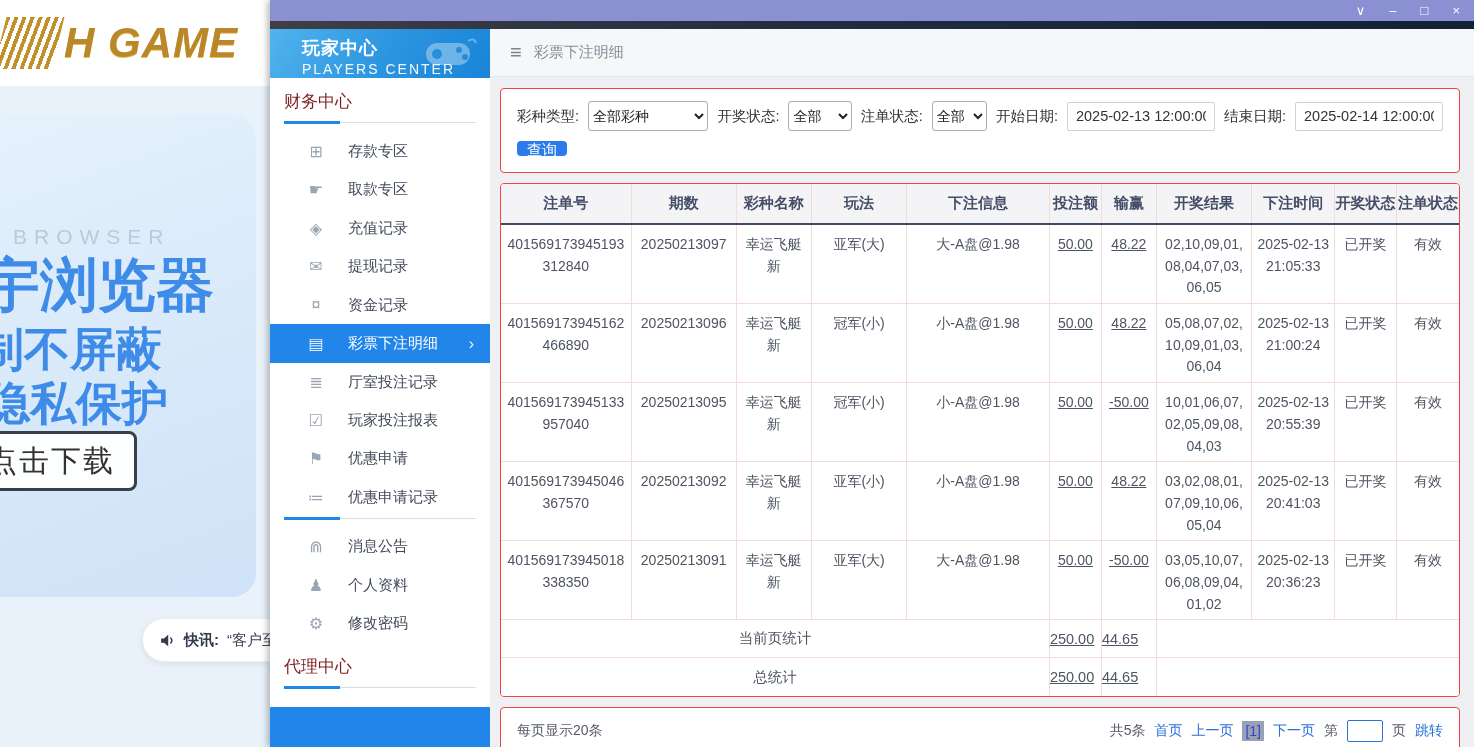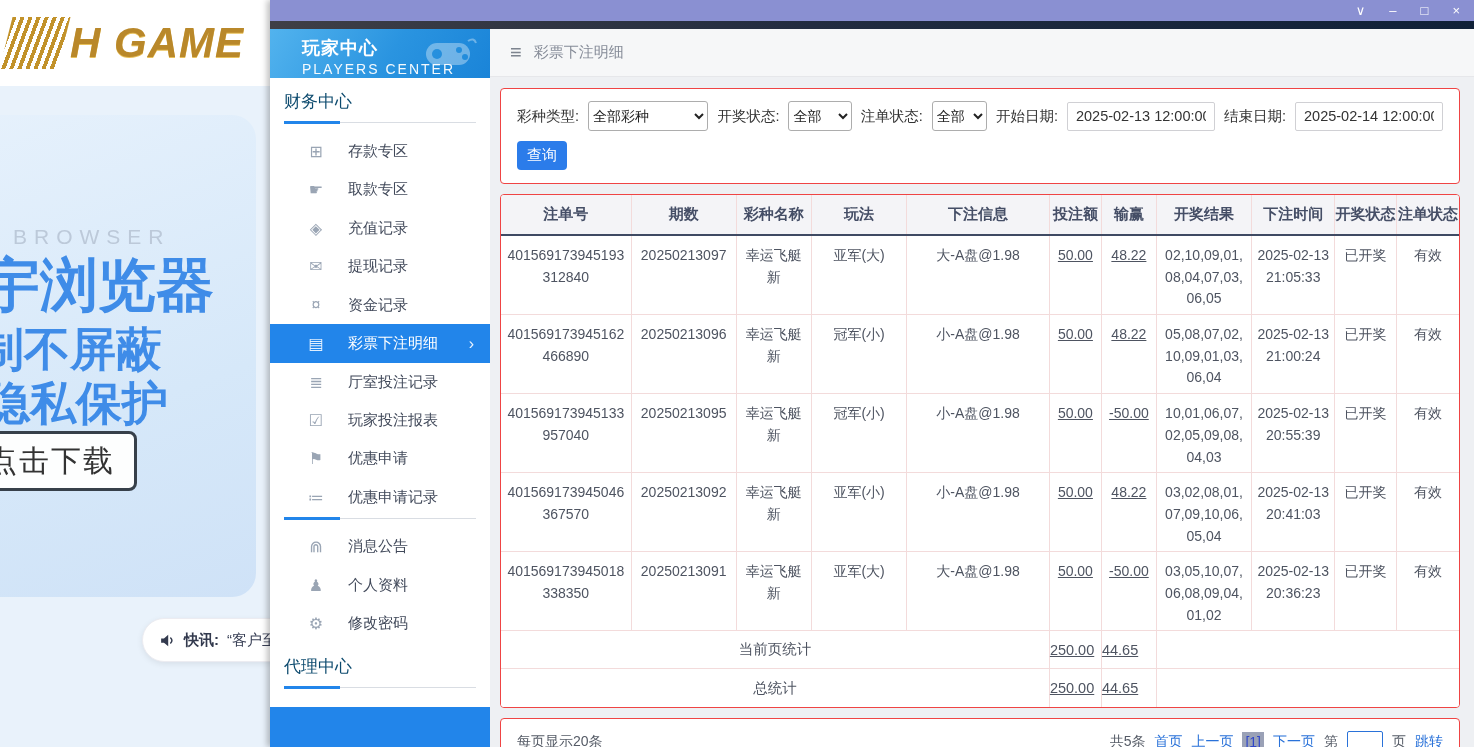--- a/index.html
+++ b/index.html
@@ -3,21 +3,21 @@
 <meta charset="utf-8">
 <style>
   * { margin:0; padding:0; box-sizing:border-box; }
   html,body { width:1474px; height:747px; }
   body { font-family:"Liberation Sans","DejaVu Sans",sans-serif; }
   .screen { position:relative; width:1474px; height:747px; overflow:hidden; background:#ffffff; }
 
   
   .bg-page { position:absolute; left:0; top:0; width:280px; height:747px; background:#e9f2fb; }
   .bg-header { position:absolute; left:0; top:0; width:280px; height:86px; background:#ffffff; display:flex; align-items:center; }
-  .logo { display:flex; align-items:center; gap:6px; padding-left:6px; overflow:hidden; }
+  .logo { display:flex; align-items:center; gap:6px; overflow:hidden; }
   .logo-bars { width:58px; height:52px; background:repeating-linear-gradient(97deg,#c2922a 0 4px,#ffffff 4px 8px); transform:skewX(-14deg); }
   .logo-text { font-size:42px; font-weight:bold; font-style:italic; letter-spacing:1px; color:#b9882a;
                text-shadow:0 1px 0 #e8c05a; white-space:nowrap; }
   .ad-card { position:absolute; left:-40px; top:115px; width:296px; height:482px; border-radius:24px;
              background:linear-gradient(160deg,#e6f1fc 0%,#d6e8f9 60%,#cfe2f7 100%); overflow:hidden; }
   .ad-sub   { position:absolute; left:-45px; top:110px; font-size:21px; letter-spacing:7px; color:#bcc9d9; white-space:nowrap; }
   .ad-title { position:absolute; left:22px; top:132px; font-size:58px; font-weight:bold; color:#3f8ce8; white-space:nowrap; }
   .ad-line1 { position:absolute; left:18px; top:204px; font-size:46px; font-weight:bold; color:#3f8ce8; white-space:nowrap; }
   .ad-line2 { position:absolute; left:24px; top:258px; font-size:46px; font-weight:bold; color:#3f8ce8; white-space:nowrap; }
   .ad-btn   { position:absolute; left:5px; top:316px; width:172px; height:60px; background:#fdfefe;
@@ -38,21 +38,21 @@
   .darkstrip { height:8px; flex:none; background:linear-gradient(90deg,#3f3f46 0%,#222c40 45%,#102138 100%); }
   .app { flex:1; display:flex; min-height:0; background:#eef0f3; }
 
   
   .sidebar { width:220px; flex:none; background:#ffffff; overflow:hidden; display:flex; flex-direction:column; }
   .sb-header { height:49px; flex:none; background:linear-gradient(120deg,#52b3ee 0%,#2a94e0 55%,#1a84d8 100%);
                color:#fff; padding:7px 10px 0 32px; position:relative; overflow:hidden; }
   .sb-title { font-size:18px; font-weight:bold; letter-spacing:1px; }
   .sb-sub { font-size:14px; letter-spacing:2px; opacity:.95; margin-top:1px; }
   .sb-gamepad { position:absolute; right:12px; top:8px; opacity:.35; }
-  .section-title { font-size:17px; color:#0c4a6e; padding:12px 14px 8px; }
+  .section-title { font-size:17px; color:#7f1d1d; padding:12px 14px 8px; }
   .section-rule { margin:0 14px 9px; border-bottom:1px solid #d9dde3; position:relative; height:2px; }
   .section-rule::before { content:""; position:absolute; left:0; bottom:-2px; width:56px; height:3px; background:#2285ea; }
   .menu-item { height:40px; display:flex; align-items:center; padding-left:36px; gap:22px;
                font-size:15px; color:#41495a; cursor:pointer; position:relative; }
   .menu-item .mi-icon { width:20px; text-align:center; font-size:16px; color:#9aa5b4; }
   .menu-item.active { background:#2285ea; color:#ffffff; }
   .menu-item.active .mi-icon { color:#dfeefe; }
   .menu-item .mi-chev { position:absolute; right:16px; font-size:16px; color:#eaf3fd; }
   .menu-strip { margin-top:10px; height:40px; background:#2285ea; flex:none; }
 
@@ -66,21 +66,21 @@
   .card { background:#ffffff; border:1px solid #ef4444; border-radius:4px; }
 
   
   .filter-card { padding:12px 16px 13px; flex:none; }
   .filter-row { display:flex; align-items:center; gap:9px; flex-wrap:nowrap; }
   .f-label { font-size:14.5px; color:#333; white-space:nowrap; }
   .f-select { height:30px; border:1px solid #adadad; border-radius:3px; background:#fff; font-size:14px; color:#222;
               font-family:"Liberation Sans","DejaVu Sans",sans-serif; }
   .f-input { height:29px; border:1px solid #d0d0d4; border-radius:2px; padding:0 8px; font-size:14.5px; color:#333;
              width:148px; font-family:"Liberation Sans","DejaVu Sans",sans-serif; }
-  .btn-search { margin-top:10px; width:50px; height:29px; background:#2b7cea; color:#fff; font-size:15px;
+  .btn-search { margin-top:10px; width:50px; height:15px; background:#2b7cea; color:#fff; font-size:15px;
                 border:none; border-radius:4px; cursor:pointer; font-family:"Liberation Sans","DejaVu Sans",sans-serif; }
 
   
   .table-card { flex:none; overflow:hidden; }
   table.bet-table { width:100%; border-collapse:collapse; table-layout:fixed; }
   .bet-table th, .bet-table td { border:1px solid #f3dbdb; }
   .bet-table tr > *:first-child { border-left:0; }
   .bet-table tr > *:last-child { border-right:0; }
   .bet-table thead th { border-top:0; height:40px; background:#f4f4f7; color:#454e66; font-size:15px;
                         font-weight:bold; border-bottom:2px solid #3f4a63; }

